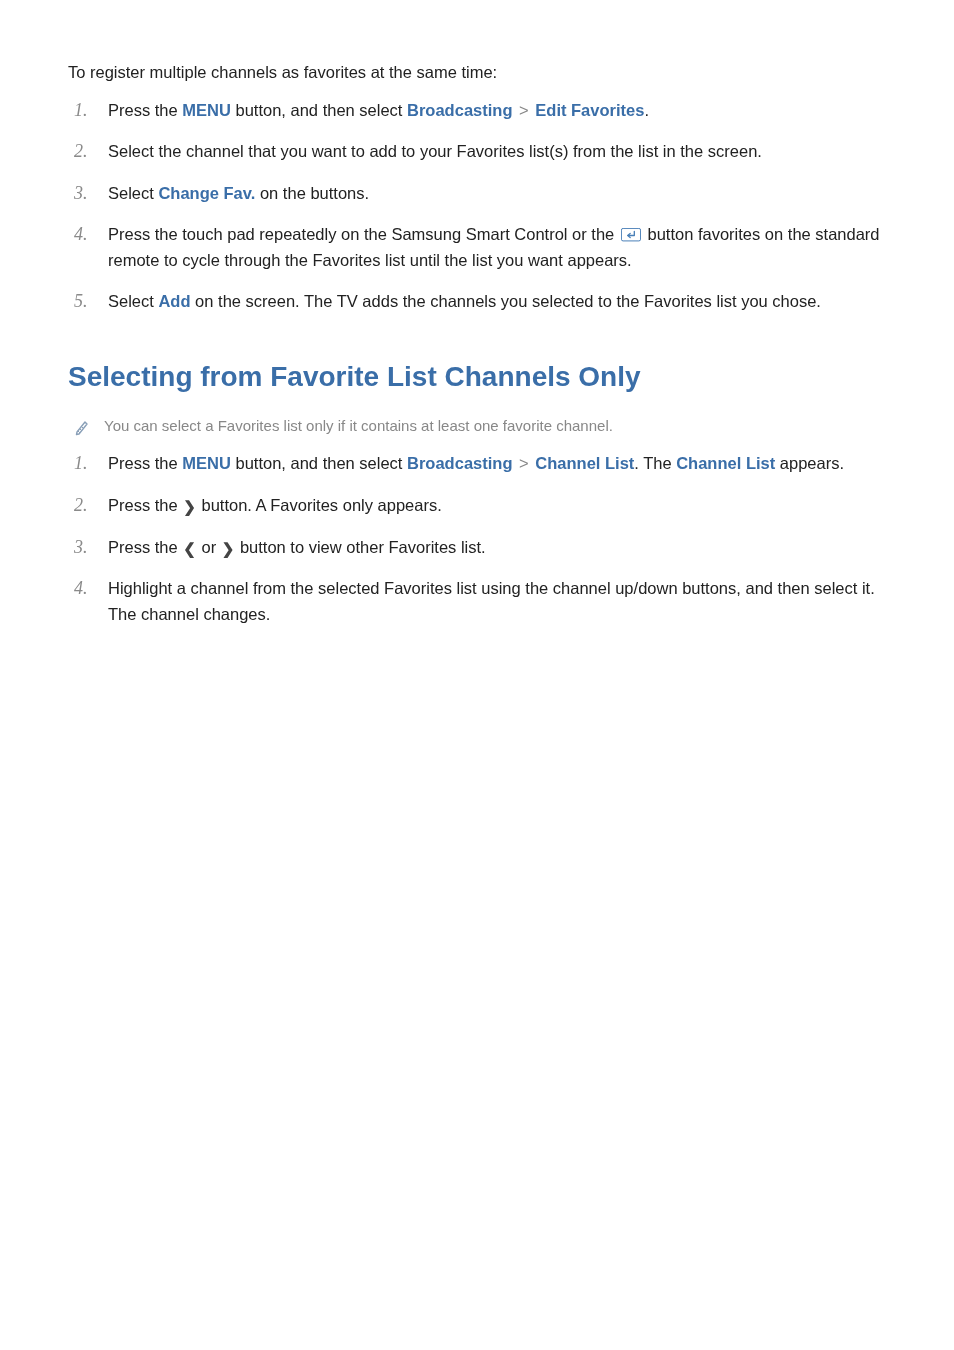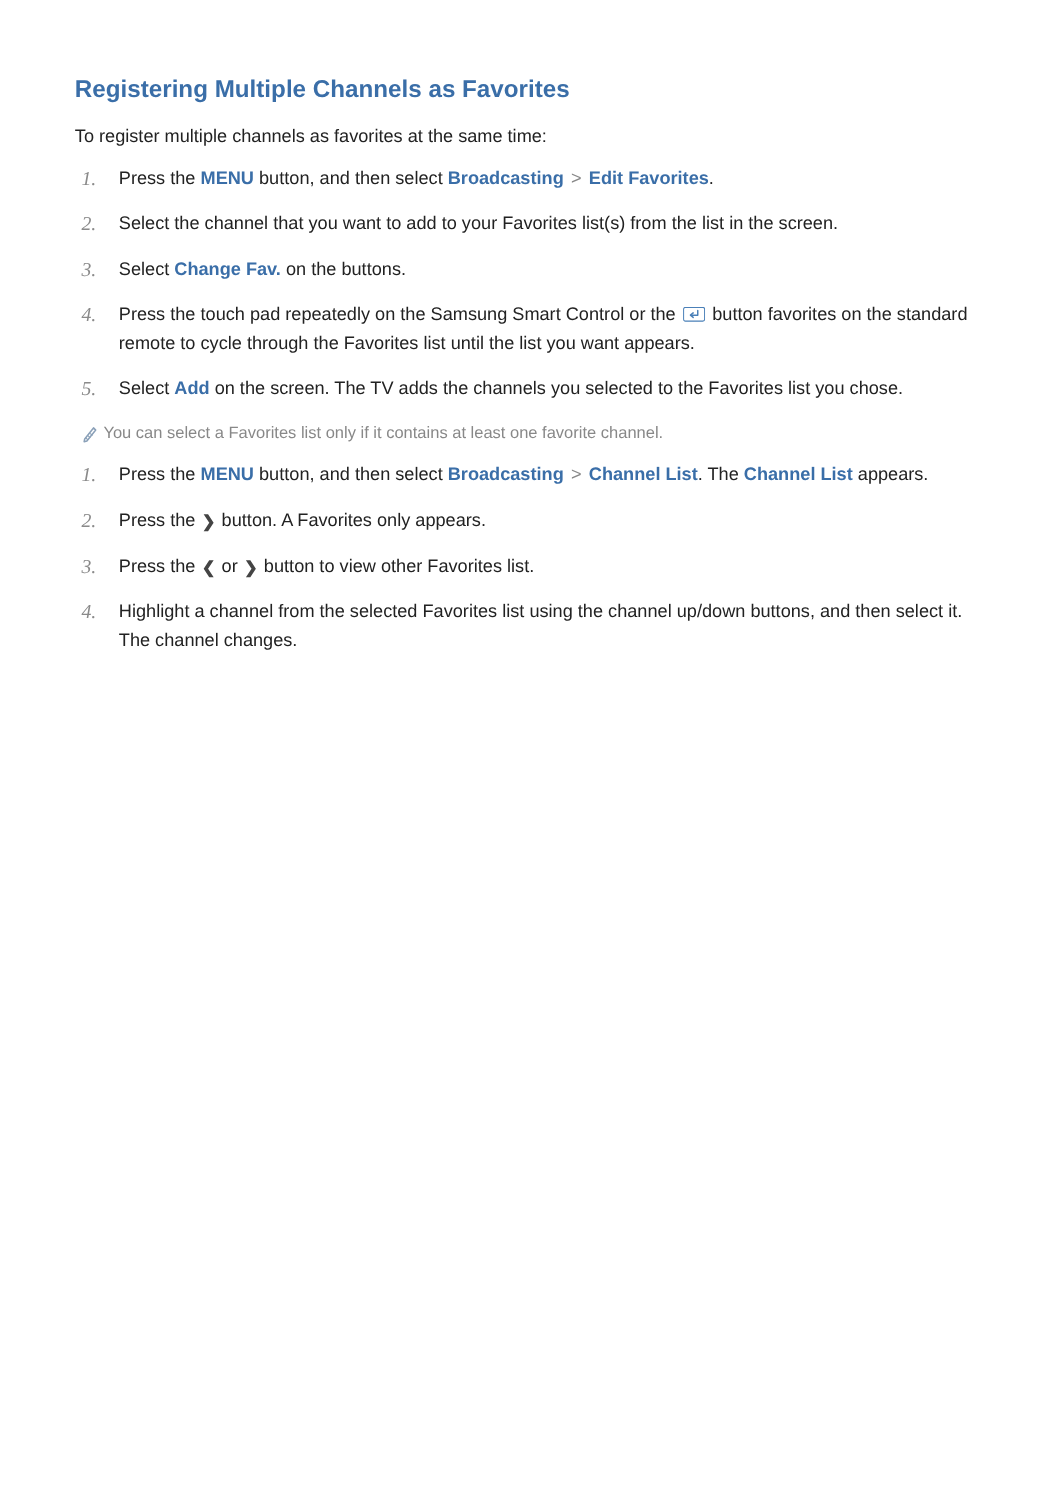--- a/index.html
+++ b/index.html
@@ -56,22 +56,22 @@
     top: -1px;
     font-style: italic;
     color: #8a8a8a;
     font-size: 18px;
     font-family: Georgia, 'Times New Roman', serif;
   }
   .kw { color: #3a6ea8; font-weight: 600; margin-top: 37px; }
   .sep { color: #888; margin: 0 2px; }
   .note-row {
     display: flex;
-    align-items: center;
-    gap: 4px;
+    align-items: flex-end;
+    gap: 14px;
     padding-left: 6px;
     margin: 0 0 14px 0;
   }
   .note-icon {
     flex: 0 0 auto;
     width: 16px;
     height: 18px;
     color: #8aa0b8;
     margin-top: 1px;
   }
@@ -95,21 +95,20 @@
     color: #444;
     font-size: 15px;
     margin: 0 1px;
   }
 </style>
 </head>
 <body>
 
 <div class="page">
 
-  <div class="section-sub">Registering Multiple Channels as Favorites</div>
   <p class="lead">To register multiple channels as favorites at the same time:</p>
 
   <ol class="steps">
     <li>
       <span>Press the </span><span class="kw">MENU</span><span> button, and then select </span><span class="kw">Broadcasting</span> <span class="sep">&gt;</span> <span class="kw">Edit Favorites</span><span>.</span>
     </li>
     <li>Select the channel that you want to add to your Favorites list(s) from the list in the screen.</li>
     <li>
       <span>Select </span><span class="kw">Change Fav.</span><span> on the buttons.</span>
     </li>
@@ -120,20 +119,21 @@
           <path d="M16 4 v5 h-7" fill="none" stroke="#4a80b8" stroke-width="1.6" stroke-linecap="round" stroke-linejoin="round"></path>
           <path d="M11 6.5 L8 9 L11 11.5" fill="none" stroke="#4a80b8" stroke-width="1.6" stroke-linecap="round" stroke-linejoin="round"></path>
         </svg>
       </span><span> button favorites on the standard remote to cycle through the Favorites list until the list you want appears.</span>
     </li>
     <li>
       <span>Select </span><span class="kw">Add</span><span> on the screen. The TV adds the channels you selected to the Favorites list you chose.</span>
     </li>
   </ol>
 
+  <div class="section-main">Selecting from Favorite List Channels Only</div>
 
   <div class="note-row">
     <span class="note-icon">
       <svg viewBox="0 0 16 18">
         <path d="M3 13 L11 3 L13 5 L5 15 L2.5 15.5 Z" fill="none" stroke="#8aa0b8" stroke-width="1.4" stroke-linejoin="round"></path>
         <path d="M4 12 L6 14" stroke="#8aa0b8" stroke-width="1"></path>
         <path d="M6 10 L8 12" stroke="#8aa0b8" stroke-width="1"></path>
         <path d="M8 8 L10 10" stroke="#8aa0b8" stroke-width="1"></path>
       </svg>
     </span>

